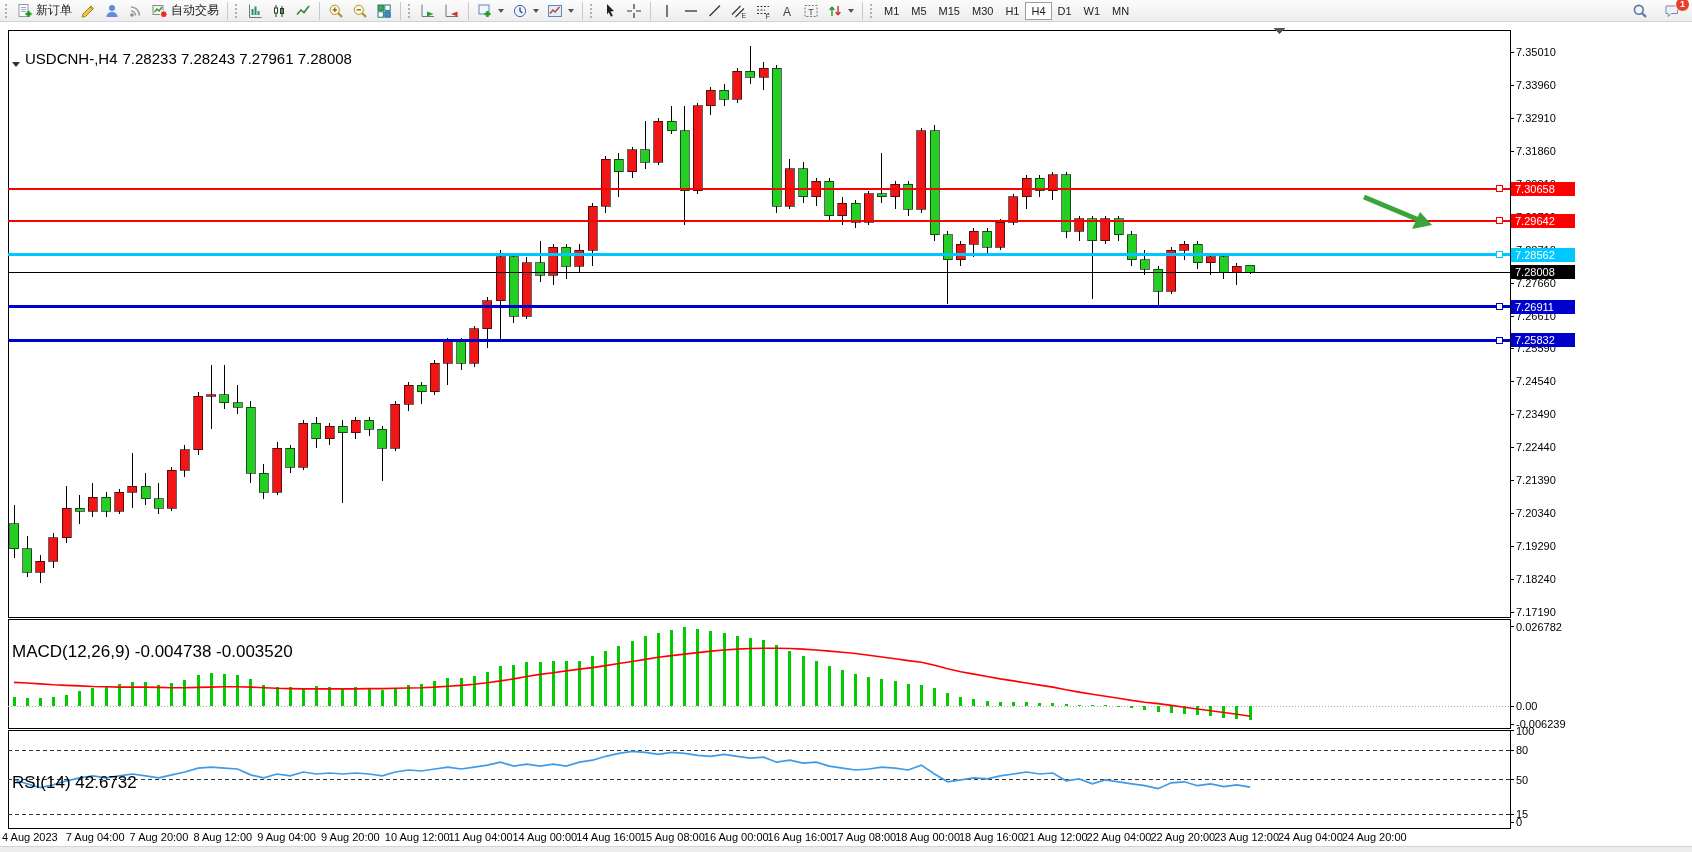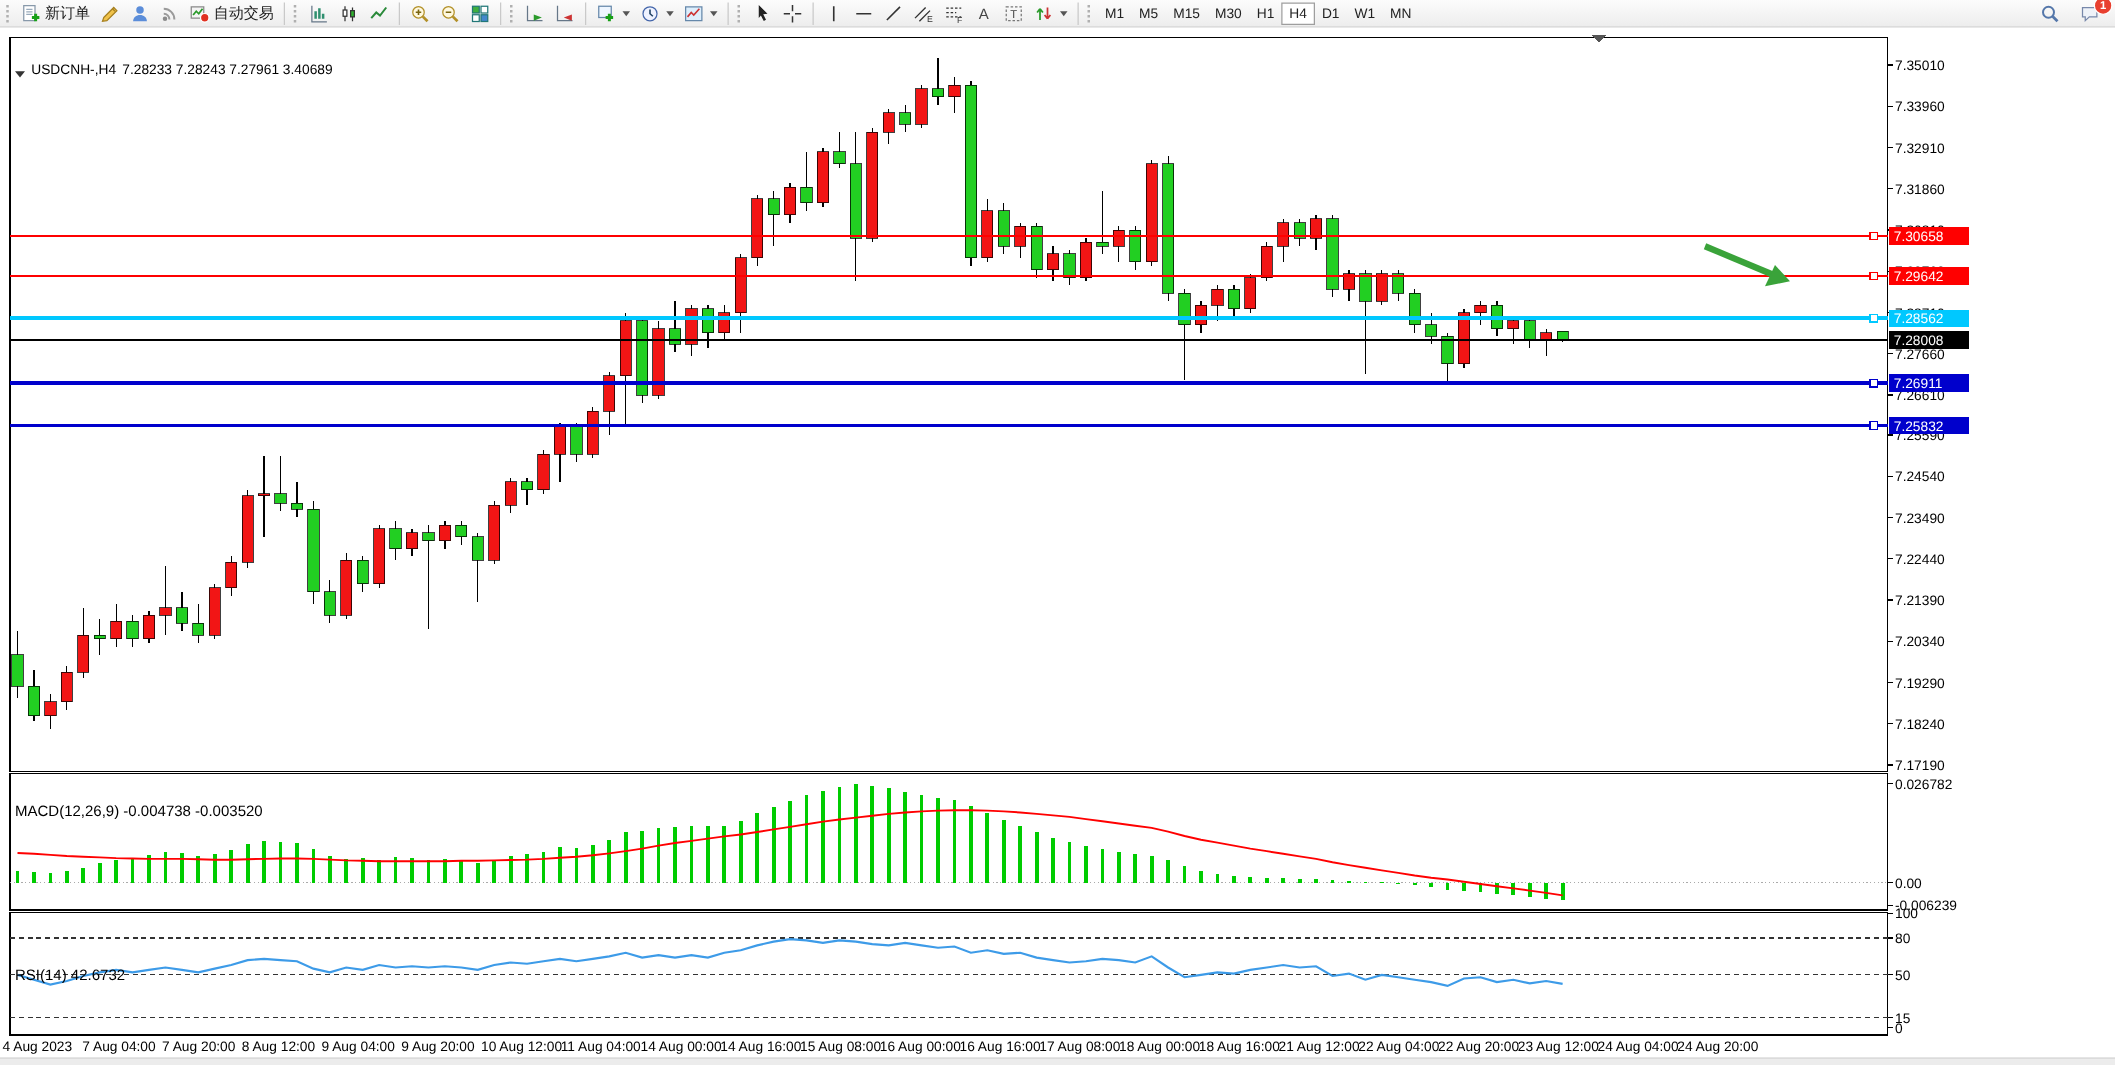--- a/index.html
+++ b/index.html
@@ -9,23 +9,23 @@
   .tb .lbl{font-size:12px;color:#1a1a1a;white-space:nowrap}
   .tf{font-size:11px;color:#222;padding:0 5px;height:18px}
   .tf.active{background:#fff;border:1px solid #9e9e9e}
   .sep{width:1px;height:18px;background:#c9c9c9;margin:0 4px}
   .grip{width:3px;height:14px;border-left:2px dotted #b0b0b0;margin:0 3px}
   .dd{width:0;height:0;border-left:3px solid transparent;border-right:3px solid transparent;border-top:4px solid #555;margin-left:2px}
   .right{margin-left:auto;display:flex;align-items:center;margin-right:8px;gap:8px}
   .bubble{position:relative}
   .badge{position:absolute;top:-5px;right:-7px;background:#e8402f;color:#fff;font-size:9px;min-width:13px;height:13px;border-radius:50%;display:flex;align-items:center;justify-content:center;font-weight:bold;border:1px solid #fff}
   .chart-window{position:absolute;top:22px;left:0;width:1692px;height:830px;background:#fff}
-  .sym{position:absolute;left:12px;top:28px;display:flex;align-items:flex-end;font-size:11px;color:#000;gap:5px;z-index:3}
+  .sym{position:absolute;left:12px;top:28px;display:flex;align-items:flex-end;font-size:15px;color:#000;gap:5px;z-index:3}
   .tri{width:0;height:0;border-left:4px solid transparent;border-right:4px solid transparent;border-top:5px solid #333}
-  .ind-label{position:absolute;font-size:12px;color:#000;z-index:3;left:12px}
+  .ind-label{position:absolute;font-size:17px;color:#000;z-index:3;left:12px}
   .macdlab{top:620px}
   .rsilab{top:751px}
   .bstrip{position:absolute;left:0;top:846px;width:1692px;height:6px;background:#ececec;border-top:1px solid #d5d5d5;z-index:4}
   svg text{font-family:"Liberation Sans",sans-serif}
   .icon16{display:block}
 </style>
 </head>
 <body>
 
 <div class="toolbar">
@@ -667,20 +667,20 @@
         <text x="1150.3999999999999" y="819" font-size="11" fill="#000">22 Aug 20:00</text>
         <text x="1214.2" y="819" font-size="11" fill="#000">23 Aug 12:00</text>
         <text x="1278" y="819" font-size="11" fill="#000">24 Aug 04:00</text>
         <text x="1341.8" y="819" font-size="11" fill="#000">24 Aug 20:00</text>
       </g>
     </svg>
 
   <div class="sym">
     <span class="tri"></span>
     <span>USDCNH-,H4</span>
-    <span>7.28233 7.28243 7.27961 3.40689</span>
+    <span>7.28233 7.28243 7.27961 7.28008</span>
   </div>
 
   <div class="ind-label macdlab">MACD(12,26,9) -0.004738 -0.003520</div>
   <div class="ind-label rsilab">RSI(14) 42.6732</div>
 </div>
 
 <div class="bstrip"></div>
 
 </body></html>

